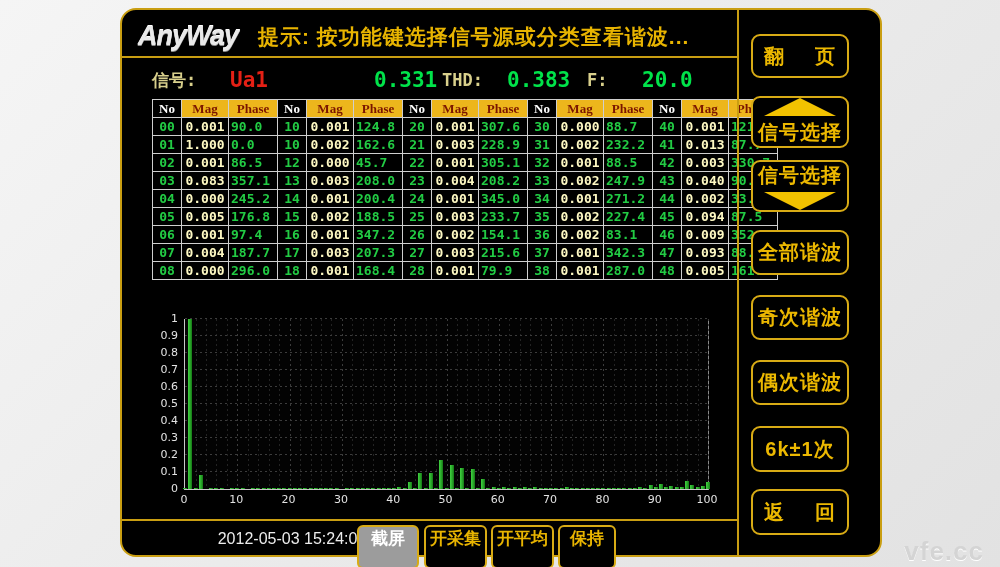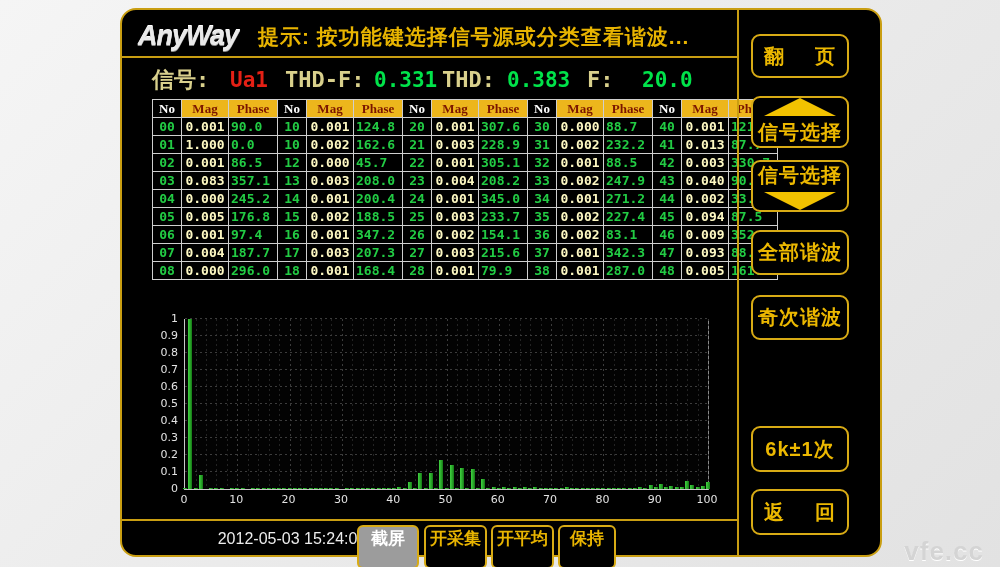--- a/index.html
+++ b/index.html
@@ -23,21 +23,21 @@
   .hint{
     position:absolute;left:136px;top:12px;height:30px;line-height:30px;
     font-size:21px;font-weight:bold;color:#e8b400;letter-spacing:1px;
   }
   .hr1{position:absolute;left:0;top:46px;width:616px;height:2px;background:#c99e12;}
   .hr2{position:absolute;left:0;top:509px;width:616px;height:2px;background:#c99e12;}
   .vdivider{position:absolute;left:615px;top:0;width:2px;height:545px;background:#c99e12;}
   
   .info{position:absolute;top:54px;height:32px;line-height:32px;white-space:nowrap;
         font-family:"DejaVu Sans Mono",monospace;font-weight:bold;}
-  .lbl-pale{color:#d9d08c;font-size:22px;}
+  .lbl-pale{color:#d9d08c;font-size:17px;}
   .val-red{color:#e42015;font-size:21px;}
   .val-green{color:#00e34a;font-size:21px;}
   
   table.harm{
     position:absolute;left:30px;top:89px;border-collapse:collapse;
     font-family:"DejaVu Sans Mono",monospace;font-size:13px;font-weight:bold;
   }
   table.harm th,table.harm td{border:1px solid #cfcfcf;padding:0 2px;height:17px;}
   th.th-no{background:#000;color:#fff;width:24px;font-family:"Liberation Serif",serif;font-weight:bold;font-size:13px;}
   th.th-val{background:#edb61c;color:#7b1500;font-family:"Liberation Serif",serif;font-weight:bold;font-size:13px;}
@@ -91,21 +91,20 @@
 <body>
 
 <div class="panel">
 
   <div class="logo">AnyWay</div>
   <div class="hint">提示: 按功能键选择信号源或分类查看谐波...</div>
   <div class="hr1"></div>
 
   <span class="info lbl-pale" style="left:30px">信号:</span>
   <span class="info val-red" style="left:108px">Ua1</span>
-  <span class="info lbl-pale" style="left:163px">THD-F:</span>
   <span class="info val-green" style="left:252px">0.331</span>
   <span class="info lbl-pale" style="left:320px">THD:</span>
   <span class="info val-green" style="left:385px">0.383</span>
   <span class="info lbl-pale" style="left:465px">F:</span>
   <span class="info val-green" style="left:520px">20.0</span>
 
   <table class="harm">
       <tbody>
         <tr>
           <th class="th-no">No</th>
@@ -490,20 +489,23 @@
       <div class="rbtn" style="position: absolute; top: 150px; height: 52px;">
         <span>信号选择</span>
         <div class="tri-down"></div>
       </div>
       <div class="rbtn" style="position: absolute; top: 220px; height: 45px;">
         <span>全部谐波</span>
       </div>
       <div class="rbtn" style="position: absolute; top: 285px; height: 45px;">
         <span>奇次谐波</span>
       </div>
+      <div class="rbtn" style="position: absolute; top: 350px; height: 45px;">
+        <span>偶次谐波</span>
+      </div>
       <div class="rbtn" style="position: absolute; top: 416px; height: 46px;">
         <span>6k±1次</span>
       </div>
       <div class="rbtn" style="position: absolute; top: 479px; height: 46px;">
         <div class="spreadwrap">
           <span>返</span>
           <span>回</span>
         </div>
       </div>
     </div>

